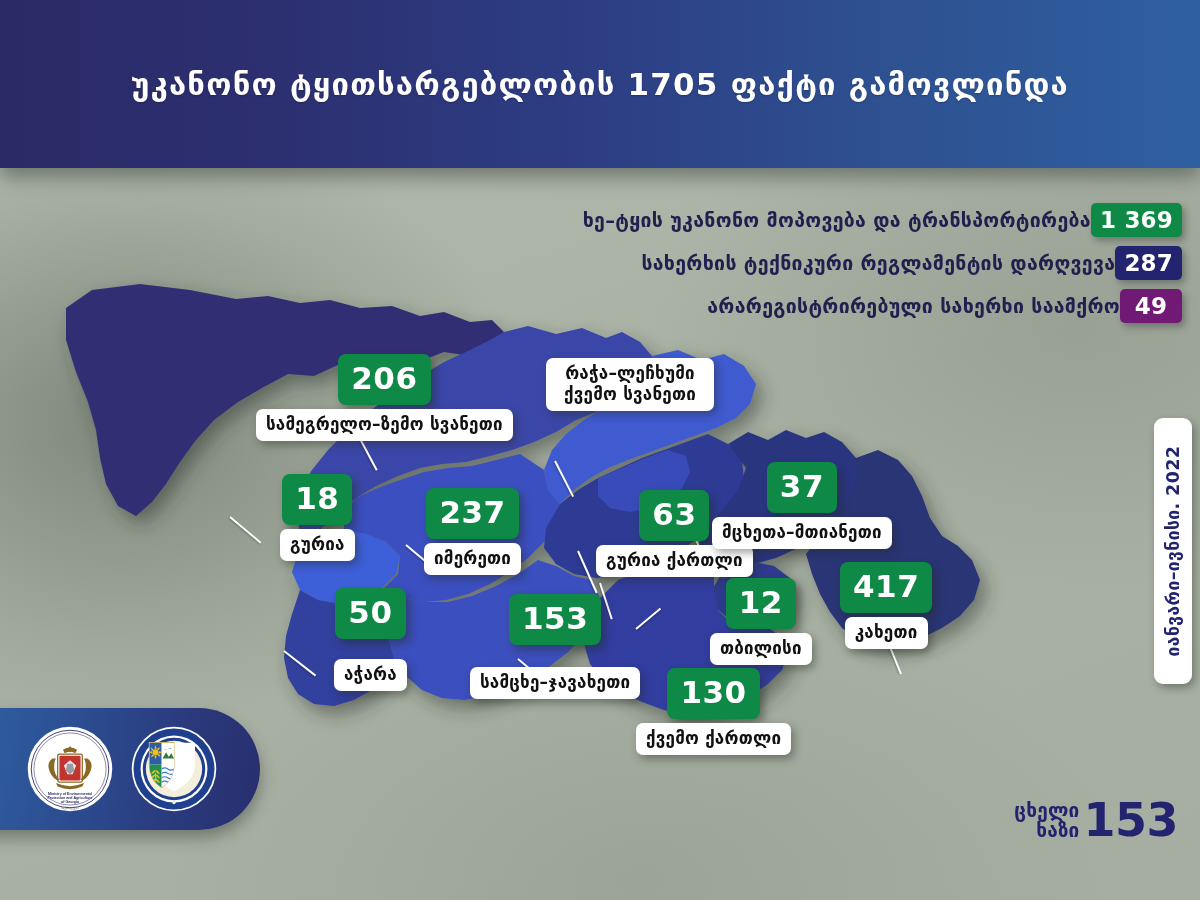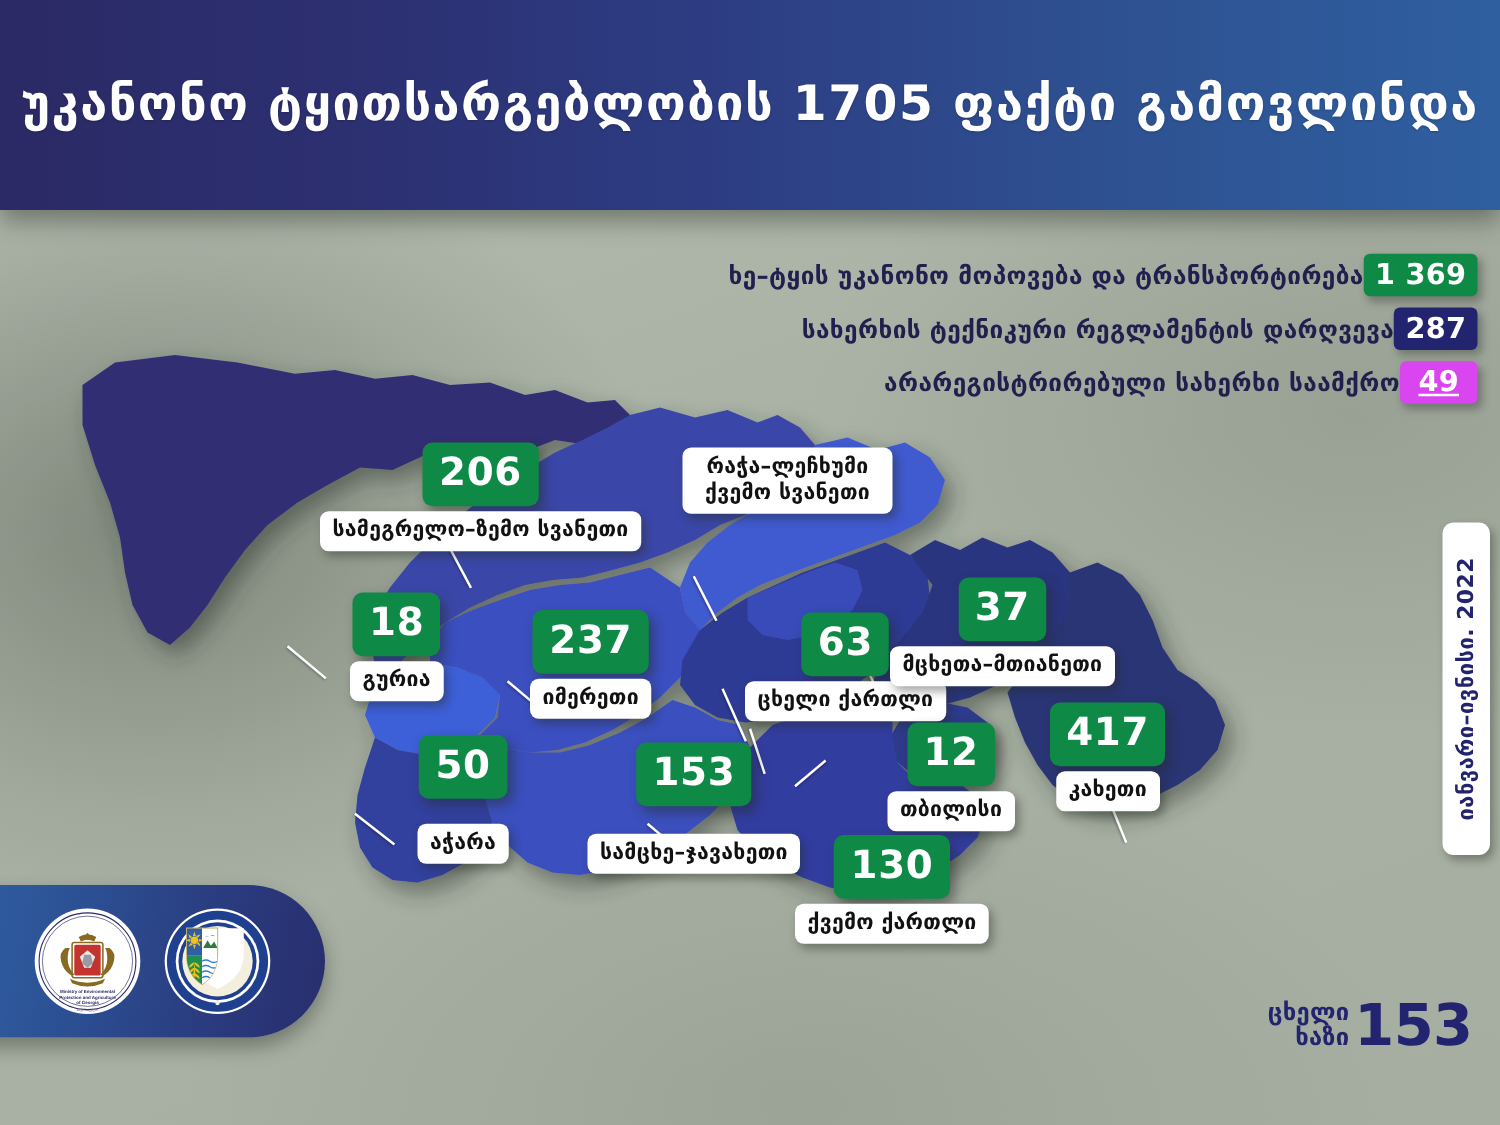--- a/index.html
+++ b/index.html
@@ -24,21 +24,21 @@
   #header{
     position:absolute; left:0; top:0; width:1200px; height:168px;
     background:linear-gradient(90deg,#2b2a66 0%,#2c2f70 22%,#2d3d83 48%,#2e5191 74%,#2f5fa0 100%);
     box-shadow:0 9px 18px rgba(40,46,38,.45);
     z-index:5;
   }
   #header-title{
     position:absolute; left:0; right:0; top:58px;
     text-align:center;
     color:#fff;
-    font-size:39px;
+    font-size:31px;
     font-weight:700;
     letter-spacing:1.2px;
     line-height:52px;
     white-space:nowrap;
     text-shadow:0 1px 2px rgba(0,0,0,.22);
   }
 
   
   #legend{
     position:absolute; right:18px; top:203px;
@@ -59,21 +59,21 @@
     min-width:62px; height:34px;
     border-radius:5px;
     display:flex; align-items:center; justify-content:center;
     color:#fff; font-size:23px; font-weight:700;
     padding:0 9px;
     box-shadow:3px 4px 7px rgba(40,46,38,.38);
     letter-spacing:.2px;
   }
   .chip-green{ background:#0e8a46; }
   .chip-navy { background:#23246f; }
-  .chip-red  { background:#d946ef;text-decoration:underline; }
+  .chip-red  { background:#701a75; }
 
   
   #map-wrap{ position:absolute; left:0; top:150px; width:1110px; height:660px; z-index:2; }
   #map-svg{ width:100%; height:100%; display:block; }
 
   
   .marker{ position:absolute; z-index:4; }
   .num-badge{
     background:#0e8a46;
     color:#fff;
@@ -262,21 +262,21 @@
   <div style="margin-top:4px;"><span class="name-plate">გურია</span></div>
 </div>
 
 <div class="marker" style="left:424px;top:488px;">
   <div style="text-align:center;"><span class="num-badge">237</span></div>
   <div style="margin-top:4px;"><span class="name-plate">იმერეთი</span></div>
 </div>
 
 <div class="marker" style="left:596px;top:490px;">
   <div style="text-align:center;"><span class="num-badge">63</span></div>
-  <div style="margin-top:4px;"><span class="name-plate">ცხელი ქართლი</span></div>
+  <div style="margin-top:4px;"><span class="name-plate">გურია ქართლი</span></div>
 </div>
 
 <div class="marker" style="left:712px;top:462px;">
   <div style="text-align:center;"><span class="num-badge">37</span></div>
   <div style="margin-top:4px;"><span class="name-plate">მცხეთა–მთიანეთი</span></div>
 </div>
 
 <div class="marker" style="left:334px;top:588px;">
   <div style="text-align:center;"><span class="num-badge">50</span></div>
   <div style="margin-top:20px;"><span class="name-plate">აჭარა</span></div>

